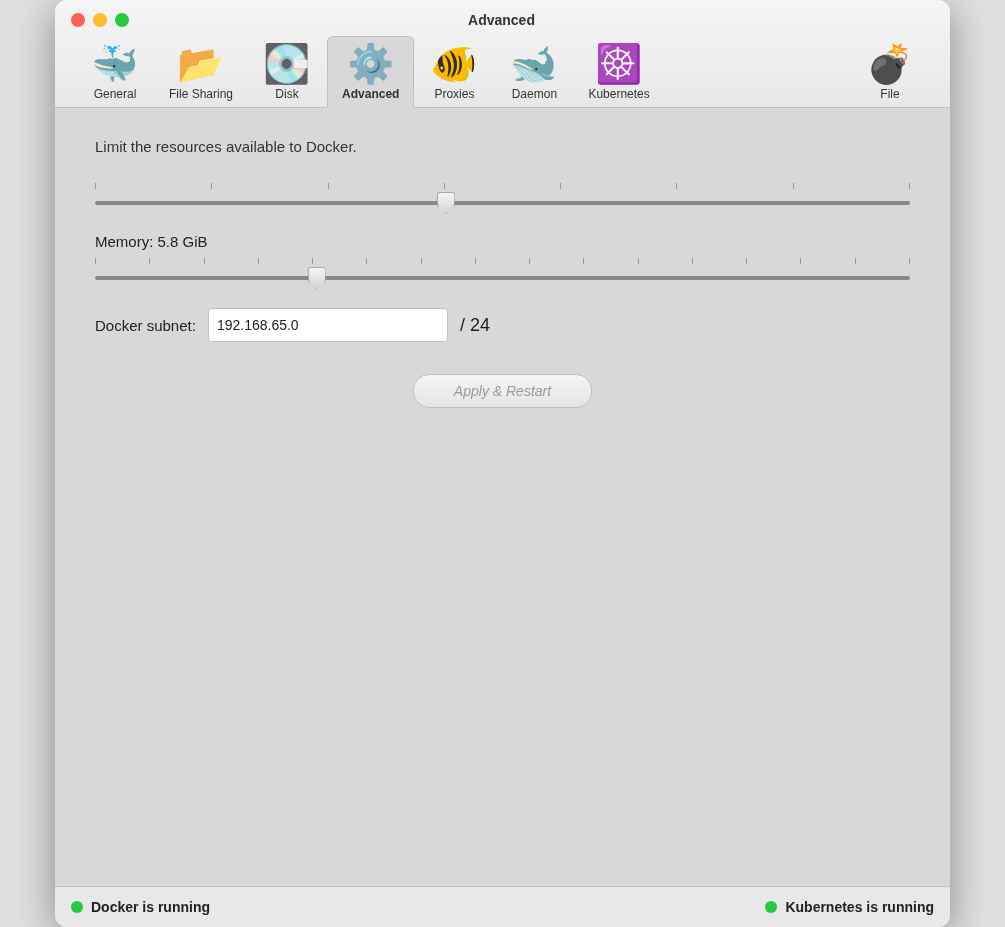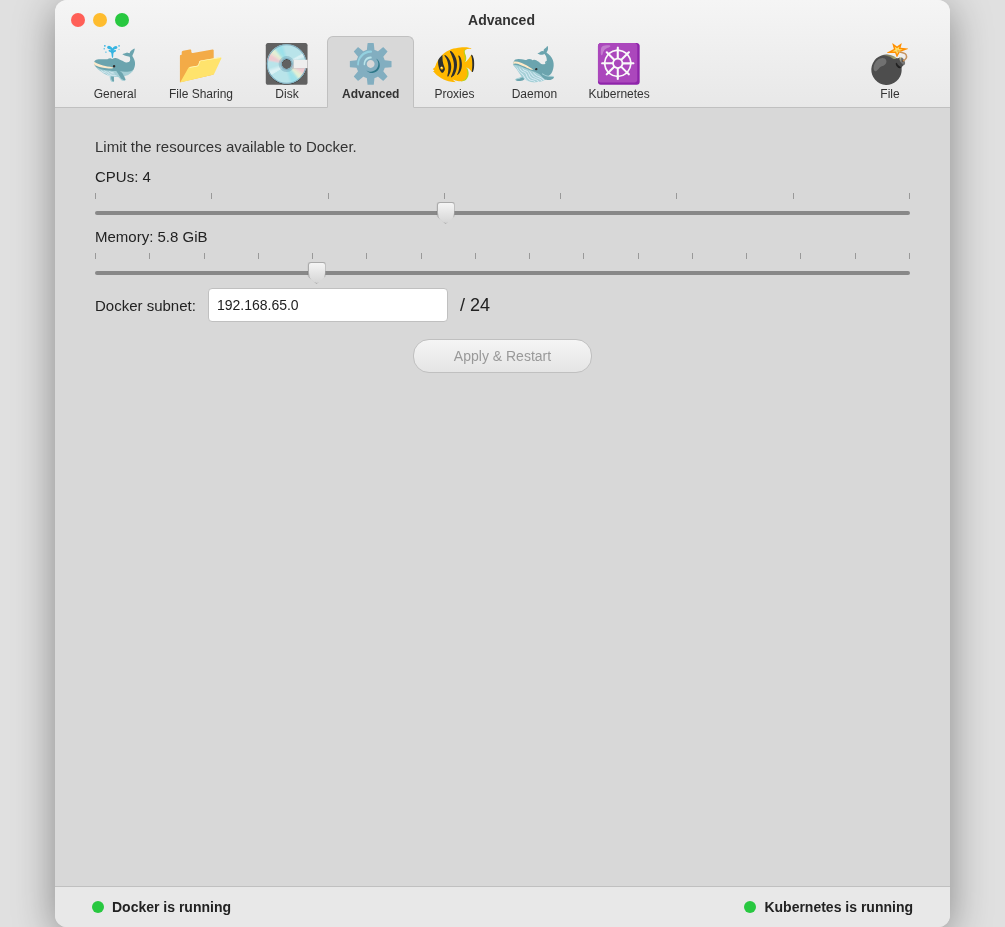--- a/index.html
+++ b/index.html
@@ -112,21 +112,21 @@
       flex: 1;
     }
 
     
     .content {
       flex: 1;
       background: #d8d8d8;
       padding: 30px 40px;
       display: flex;
       flex-direction: column;
-      gap: 9px;
+      gap: 24px;
     }
 
     .section-title {
       font-size: 15px;
       color: #333;
       margin-bottom: 4px;
     }
 
     
     .slider-section {
@@ -179,27 +179,28 @@
 
     .apply-btn {
       background: linear-gradient(to bottom, #f5f5f5, #e5e5e5);
       border: 1px solid #c0c0c0;
       border-radius: 16px;
       padding: 8px 40px;
       font-size: 14px;
       color: #999;
       cursor: pointer;
       font-family: inherit;
+      font-style: italic;
     }
 
     
     .status-bar {
       background: #e8e8e8;
       border-top: 1px solid #c0c0c0;
-      padding: 12px 37px;
+      padding: 12px 16px;
       display: flex;
       align-items: center;
       justify-content: space-between;
     }
 
     .status-item {
       display: flex;
       align-items: center;
       gap: 8px;
     }
@@ -315,21 +316,20 @@
         <div class="tab-icon">💣</div>
         <span class="tab-label">File</span>
       </div>
     </div>
   </div>
 
   <div class="content">
     <div class="section-title">Limit the resources available to Docker.</div>
 
     <div class="slider-section">
-      <span class="slider-label">CPUs: 4</span>
       <div class="slider-wrapper">
         <div class="tick-marks">
           <span class="tick-mark"></span>
           <span class="tick-mark"></span>
           <span class="tick-mark"></span>
           <span class="tick-mark"></span>
           <span class="tick-mark"></span>
           <span class="tick-mark"></span>
           <span class="tick-mark"></span>
           <span class="tick-mark"></span>

